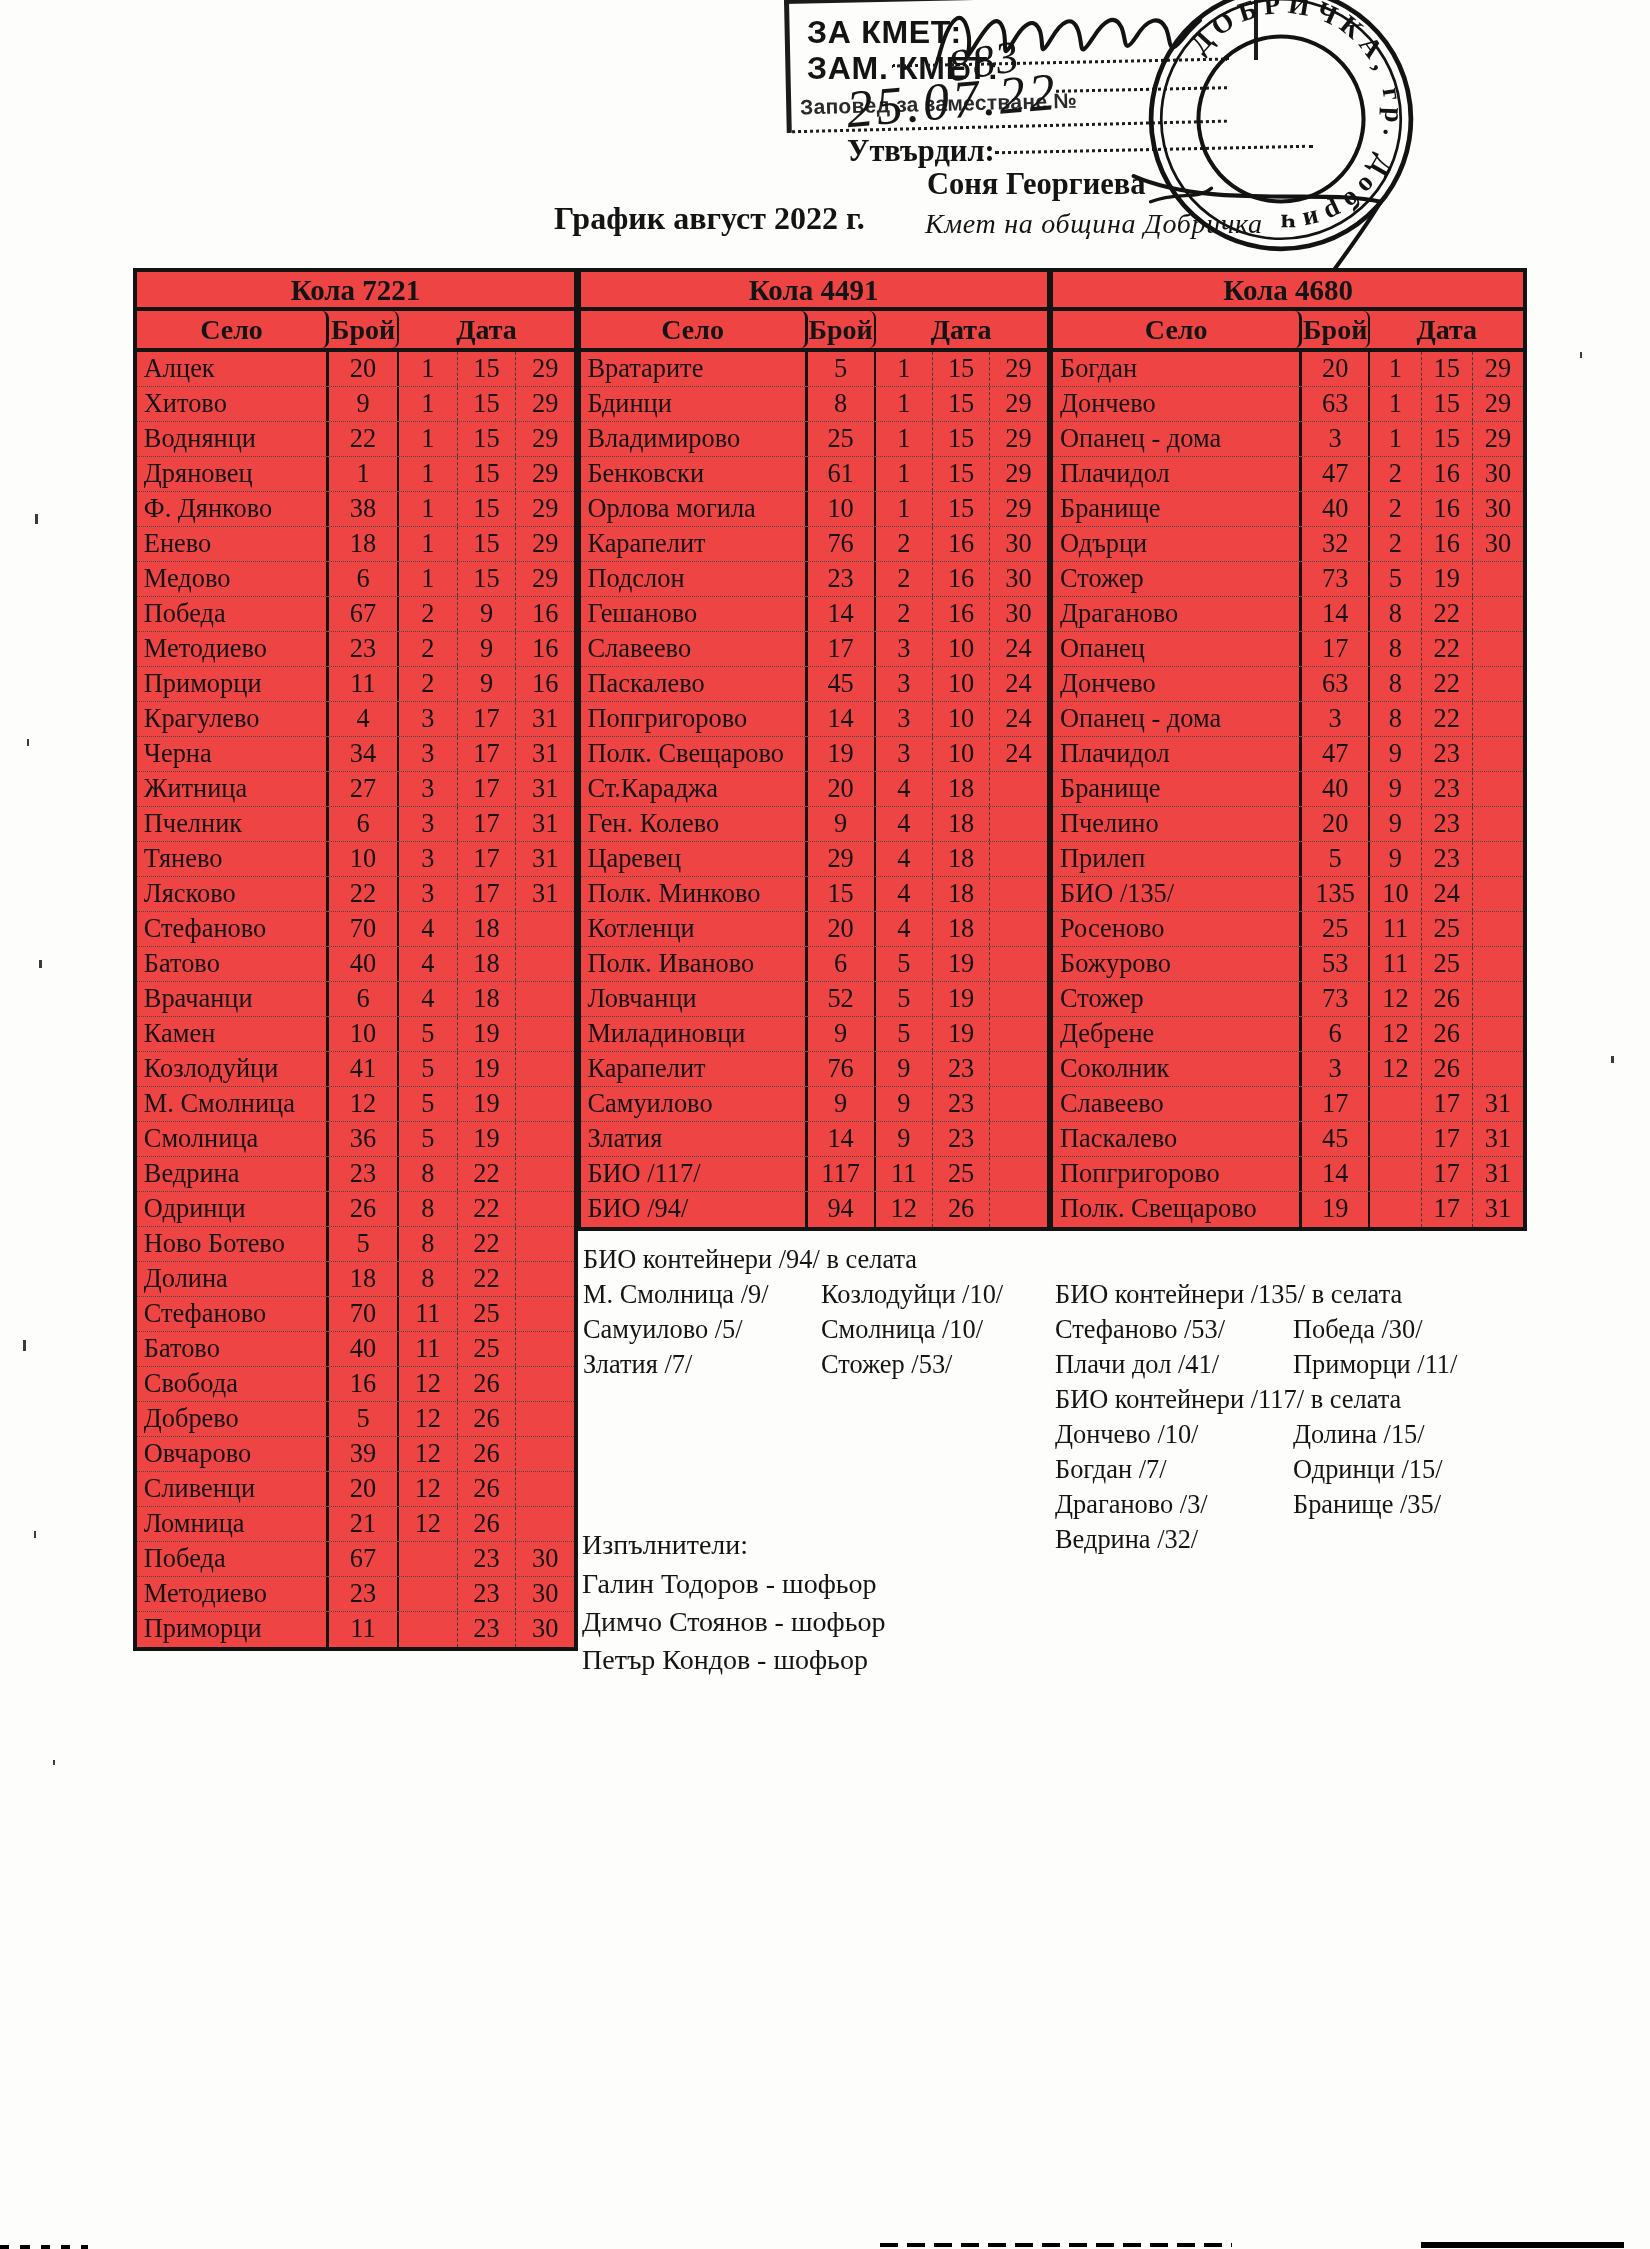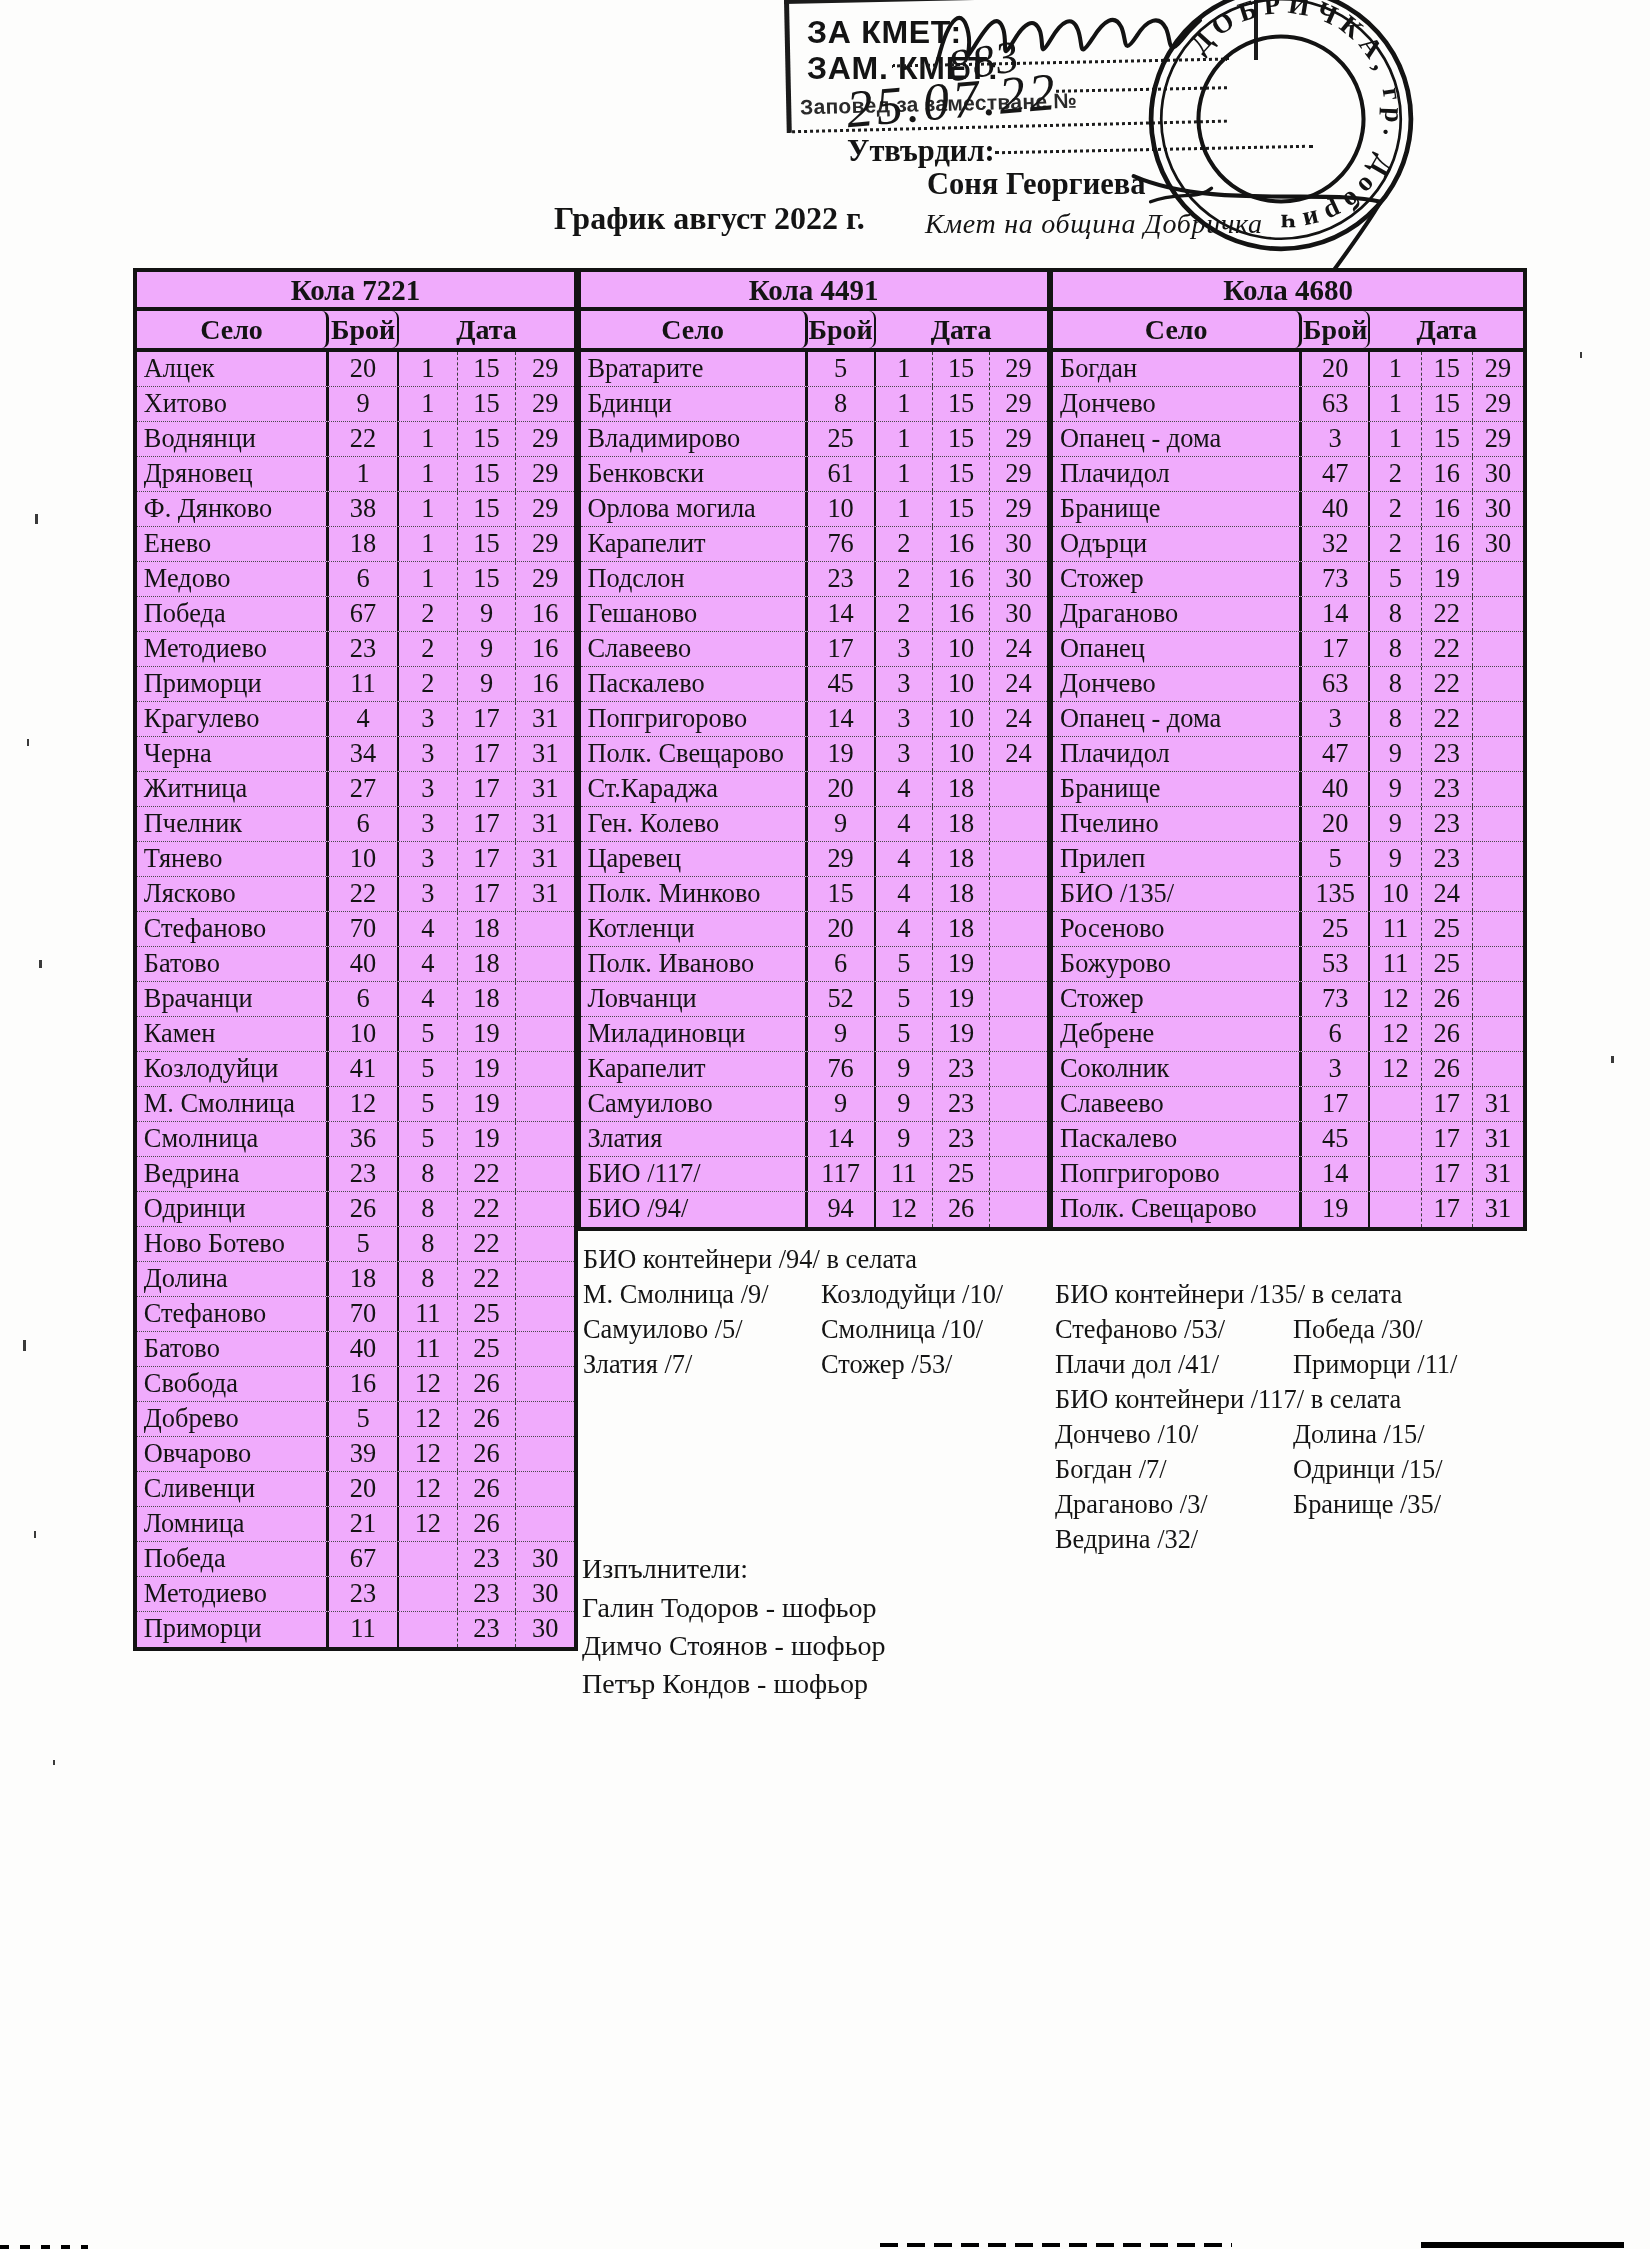--- a/index.html
+++ b/index.html
@@ -36,21 +36,21 @@
   .mayor-name { left:927px; top:167px; font-weight:700; font-size:30.5px; }
   .mayor-role { left:925px; top:208px; font-style:italic; font-size:28px; letter-spacing:0.7px; }
   .doc-title  { left:554px;  top:200px; font-weight:700; font-size:32px; }
 
   .stamp-svg { left:1143px; top:-19px; width:276px; height:276px; transform:rotate(9deg); }
   .sig-svg1  { left:933px; top:0;     width:271px; height:80px; }
   .sig-svg2  { left:1110px; top:161px; width:318px; height:271px; }
 
   
   .tables-row { left:133px; top:268px; display:flex; align-items:flex-start; }
-  .tgroup { border:4.1px solid #131313; background:#f0abfc; }
+  .tgroup { border:4.1px solid #131313; background:#ef4444; }
   .tgroup:nth-child(1){ width:445px; }
   .tgroup:nth-child(2){ width:474px; }
   .tgroup:nth-child(3){ width:478px; }
   .tgroup + .tgroup { margin-left:-1.4px; }
   .tgroup-title { height:39px; line-height:37px; text-align:center; font-weight:700; font-size:29px; border-bottom:4.1px solid #131313; }
   .thead { display:flex; height:41px; border-bottom:4.1px solid #131313; }
   .th { line-height:38px; text-align:center; font-weight:700; font-size:28px;border-radius:7px; }
   .th.w-selo { border-right:3.4px solid #131313; }
   .th.w-broy { border-right:2.7px solid #131313; }
   .h-date { flex:1; }
@@ -71,21 +71,21 @@
 
   
   .notes-left  { left:583px;  top:1244px; }
   .notes-right { left:1055px; top:1279px; }
   .note-title { height:35px; line-height:31px; font-size:26.4px; white-space:nowrap; }
   .note-row { display:flex; height:35px; line-height:31px; }
   .note-cell { font-size:26.4px; white-space:nowrap; }
   .note-cell:first-child { width:238px; flex:none; }
 
   
-  .executors { left:582px; top:1528px;margin-top:24px; }
+  .executors { left:582px; top:1528px; }
   .exec-title { height:39px; line-height:34px; font-size:28px; }
   .exec-row { height:38px; line-height:34px; font-size:28px; white-space:nowrap; }
 
   
   .scan-bar-dash { left:880px; top:2243px; width:352px; height:4.1px;
     background:repeating-linear-gradient(90deg,#000 0 17.6px,transparent 17.6px 27px); }
   .scan-bar-solid { left:1421px; top:2242px; width:203px; height:6.1px; background:#000; }
   .scan-bar-left { left:0; top:2245px; width:88px; height:4.1px;
     background:repeating-linear-gradient(90deg,#000 0 9.5px,transparent 9.5px 20.3px); }
   .speck { background:#3a3a3a; }

